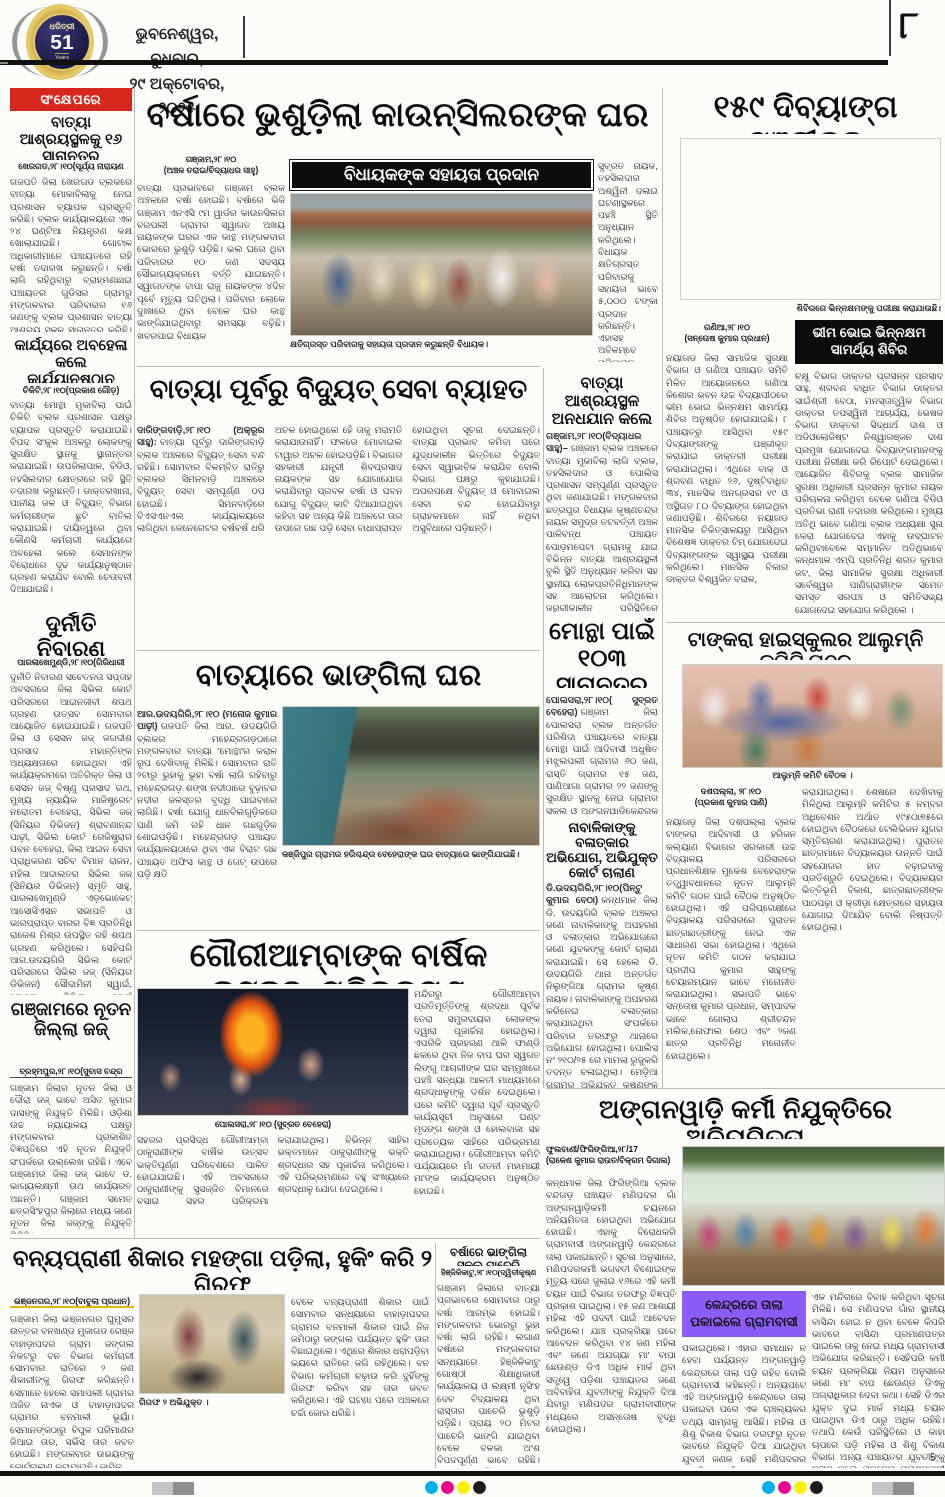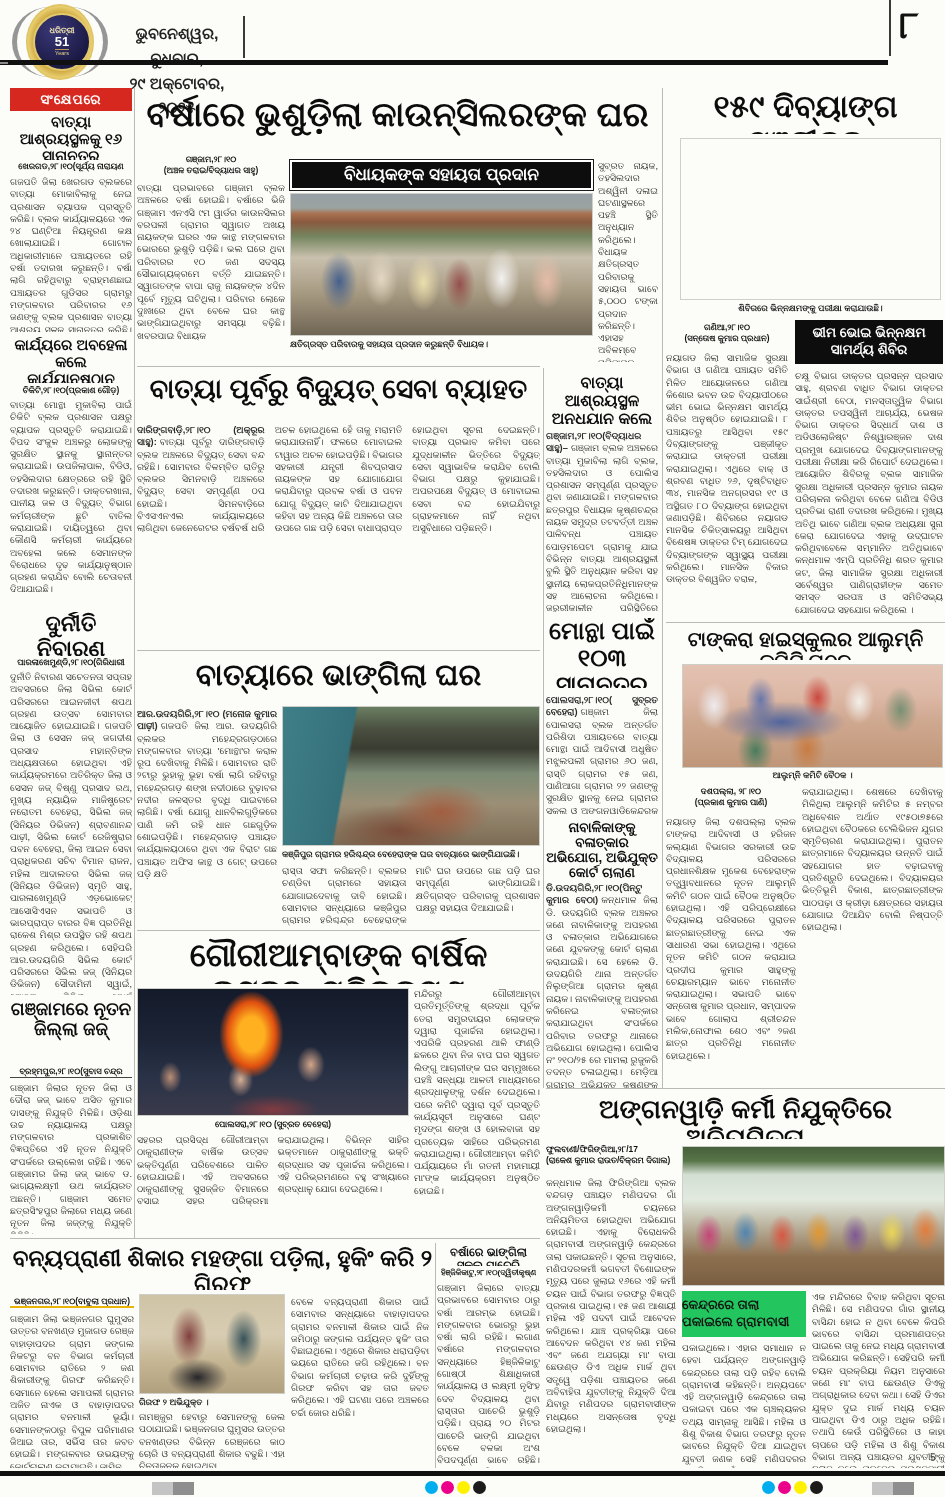--- a/index.html
+++ b/index.html
@@ -11,34 +11,34 @@
   .dl-inline{font-weight:bold;margin-right:3px;}
   .caption{font-size:8.6px;font-weight:bold;color:#1d1d1d;overflow:hidden;line-height:1.25;}
   .c2{column-count:2;column-gap:9px;}
   .c3{column-count:3;column-gap:10px;}
   .vrule{width:1px;background:#b9b9b5;}
   .hrule{height:1px;background:#b9b9b5;}
   .thickrule{background:#111;}
   .photo{overflow:hidden;border:1px solid #cfcfc9;}
   .banner-black{background:#0d0d0d;color:#fff;font-weight:bold;text-align:center;border:2px solid #fff;outline:1.5px solid #1a1a1a;display:flex;align-items:center;justify-content:center;overflow:hidden;}
   .box-black{background:#0d0d0d;color:#fff;font-weight:bold;text-align:center;display:flex;align-items:center;justify-content:center;line-height:1.25;overflow:hidden;}
-  .box-gray{background:#22c55e;color:#111;font-weight:bold;text-align:left;display:flex;align-items:center;justify-content:center;line-height:1.3;overflow:hidden;font-family:Liberation Serif, serif;}
+  .box-gray{background:#8b5cf6;color:#111;font-weight:bold;text-align:center;display:flex;align-items:center;justify-content:center;line-height:1.3;overflow:hidden;}
   .red-banner{background:#d6281e;color:#fff;font-weight:bold;text-align:center;display:flex;align-items:center;justify-content:center;font-size:13.5px;letter-spacing:1px;}
   
   .badge{left:14px;top:4px;width:92px;height:78px;}
   .badge .arc{position:absolute;top:3px;width:70px;height:70px;border-radius:50%;}
   .badge .arc.l{left:-2px;border-left:5px solid #969696;}
   .badge .arc.r{right:-2px;border-right:5px solid #969696;}
   .badge .wreath{position:absolute;left:12px;top:0;width:68px;height:76px;border-radius:50%;
      background:radial-gradient(ellipse at center,transparent 48%,#caa43b 52%,#e8cd6e 66%,#a9861f 88%,#caa43b 100%);}
   .badge .disc{position:absolute;left:19px;top:9px;width:54px;height:54px;border-radius:50%;
      background:radial-gradient(circle at 35% 28%,#3a3876,#1a1944 72%);border:2px solid #e3c96e;
      display:flex;flex-direction:column;align-items:center;justify-content:center;color:#fff;}
   .badge .brand{font-size:8px;color:#f3e7b2;font-weight:bold;line-height:1;}
-  .badge .num{font-size:13px;font-weight:bold;line-height:1.05;}
+  .badge .num{font-size:21px;font-weight:bold;line-height:1.05;}
   .badge .yrs{font-size:5.5px;color:#e8d48a;line-height:1;border-top:1px solid #b9995a;padding-top:1px;}
   .masth-date{font-size:16px;font-weight:bold;text-align:center;line-height:1.55;color:#222;}
   .pgnum{font-size:38px;font-weight:bold;color:#111;}
   
   .ph1{background:
     radial-gradient(ellipse 26px 42px at 16% 62%,rgba(60,90,140,.92),transparent 70%),
     radial-gradient(ellipse 24px 40px at 30% 60%,rgba(232,220,200,.92),transparent 70%),
     radial-gradient(ellipse 24px 40px at 44% 63%,rgba(242,230,178,.88),transparent 70%),
     radial-gradient(ellipse 22px 38px at 56% 64%,rgba(142,62,62,.82),transparent 70%),
     radial-gradient(ellipse 26px 44px at 70% 60%,rgba(248,248,248,.92),transparent 70%),
@@ -152,21 +152,20 @@
     <span class="dl-inline">ଦାରିଙ୍ଗବାଡ଼ି,୨୮।୧୦ (ଅକ୍ରୂର ସାହୁ):</span><span>ବାତ୍ୟା ପୂର୍ବରୁ ଦାରିଙ୍ଗବାଡ଼ି ବ୍ଲକ ଅଞ୍ଚଳରେ ବିଦ୍ୟୁତ୍ ସେବା ବନ୍ଦ ରହିଛି। ସୋମବାର ବିଳମ୍ବିତ ରାତିରୁ ବ୍ଲକର ସିମନବାଡ଼ି ଅଞ୍ଚଳରେ ବିଦ୍ୟୁତ୍ ସେବା ସମ୍ପୂର୍ଣ୍ଣ ଠପ ହୋଇଛି। ସିମନବାଡ଼ିରେ ବିଏସଏନଏଲ କାର୍ଯ୍ୟାଳୟରେ ଲାଗିଥିବା ଜେନେରେଟର ବର୍ଷବର୍ଷ ଧରି ଅଚଳ ହୋଇଥିଲେ ହେଁ ତାକୁ ମରାମତି କରାଯାଉନାହିଁ। ଫଳରେ ମୋବାଇଲ ଟାୱାର ଅଚଳ ହୋଇପଡ଼ିଛି। ବିଭାଗର ସହକାରୀ ଯନ୍ତ୍ରୀ ଶିବପ୍ରସାଦ ନାୟକଙ୍କ ସହ ଯୋଗାଯୋଗ କରାଯିବାରୁ ପ୍ରବଳ ବର୍ଷା ଓ ପବନ ଯୋଗୁ ବିଦ୍ୟୁତ୍ କାଟି ଦିଆଯାଇଥିବା କହିବା ସହ ଅନ୍ୟ କିଛି ଅଞ୍ଚଳରେ ତାର ଉପରେ ଗଛ ପଡ଼ି ସେବା ବାଧାପ୍ରାପ୍ତ ହୋଇଥିବା ସୂଚନା ଦେଇଛନ୍ତି। ବାତ୍ୟା ପ୍ରଭାବ କମିବା ପରେ ଯୁଦ୍ଧକାଳୀନ ଭିତ୍ତିରେ ବିଦ୍ୟୁତ୍ ସେବା ସ୍ୱାଭାବିକ କରାଯିବ ବୋଲି ବିଭାଗ ପକ୍ଷରୁ କୁହାଯାଇଛି। ଅପରପକ୍ଷେ ବିଦ୍ୟୁତ୍ ଓ ମୋବାଇଲ ସେବା ବନ୍ଦ ହୋଇଯିବାରୁ ଗ୍ରାହକମାନେ ନାହିଁ ନଥିବା ଅସୁବିଧାରେ ପଡ଼ିଛନ୍ତି।</span>
   </div>
 
   <div class="abs hrule" style="left:137px;top:650px;width:403px;"></div>
   <div class="abs hl" style="left:137px;top:658px;width:403px;height:44px;font-size:30px;">ବାତ୍ୟାରେ ଭାଙ୍ଗିଲା ଘର</div>
   <div class="abs body-txt" style="left:137px;top:708px;width:140px;height:222px;">
     <span class="dl-inline">ଆର.ଉଦୟଗିରି,୨୮।୧୦ (ମନୋଜ କୁମାର ପାଢ଼ୀ)</span><span>ଗଜପତି ଜିଲା ଆର. ଉଦୟଗିରି ବ୍ଲକର ମହେନ୍ଦ୍ରଗଡ଼ଠାରେ ମଙ୍ଗଳବାର ବାତ୍ୟା 'ମୋନ୍ଥା'ର କରାଳ ରୂପ ଦେଖିବାକୁ ମିଳିଛି। ସୋମବାର ରାତି ୨ଟାରୁ ଭୁହାକୁ ଭୁହା ବର୍ଷା ଲାଗି ରହିବାରୁ ମହେନ୍ଦ୍ରଗଡ଼ ଶଙ୍ଖ ନଦୀଠାରେ ବୁଢ଼ାବର ନଦୀର ଜଳସ୍ତର ବୃଦ୍ଧି ପାଇବାରେ ଲାଗିଛି। ବର୍ଷା ଯୋଗୁ ଧାନବିଲଗୁଡ଼ିକରେ ପାଣି ଜମି ରହି ଧାନ ଗଛଗୁଡ଼ିକ ଶୋଇପଡ଼ିଛି। ମହେନ୍ଦ୍ରଗଡ଼ ପଞ୍ଚାୟତ କାର୍ଯ୍ୟାଳୟଠାରେ ଥିବା ଏକ ବିରାଟ ଗଛ ପଞ୍ଚାୟତ ଅଫିସ କାନ୍ଥ ଓ ଗେଟ୍ ଉପରେ ପଡ଼ି କ୍ଷତି</span>
   </div>
   <div class="abs photo ph3" style="left:282px;top:706px;width:258px;height:140px;"></div>
   <div class="abs caption" style="left:282px;top:849px;width:258px;height:12px;">କଞ୍ଜିପୁର ଗ୍ରାମର ହରିଶ୍ଚନ୍ଦ୍ର ବେହେରାଙ୍କ ଘର ବାତ୍ୟାରେ ଭାଙ୍ଗିଯାଇଛି।</div>
-  <div class="abs body-txt c2" style="left:282px;top:865px;width:258px;height:62px;">ରାସ୍ତା ସଫା କରିଛନ୍ତି। ବ୍ଲକର ଚଣ୍ଡିବା ଗ୍ରାମରେ ସହାୟତା ଯୋଗାଇଦେବାକୁ ଦାବି ହୋଇଛି। ସୋମବାର ସନ୍ଧ୍ୟାରେ କଞ୍ଜିପୁର ଗ୍ରାମର ହରିଶ୍ଚନ୍ଦ୍ର ବେହେରାଙ୍କ ମାଟି ଘର ଉପରେ ଗଛ ପଡ଼ି ଘର ସମ୍ପୂର୍ଣ୍ଣ ଭାଙ୍ଗିଯାଇଛି। କ୍ଷତିଗ୍ରସ୍ତ ପରିବାରକୁ ପ୍ରଶାସନ ପକ୍ଷରୁ ସହାୟତା ଦିଆଯାଇଛି।</div>
 
   <div class="abs hrule" style="left:137px;top:930px;width:403px;"></div>
   <div class="abs hl" style="left:137px;top:938px;width:403px;height:46px;font-size:32px;">ଗୌରୀଆମ୍ବାଙ୍କ ବାର୍ଷିକ ଉସ୍ତବ, ପରିଭ୍ରମଣ</div>
   <div class="abs photo ph5" style="left:137px;top:988px;width:272px;height:128px;"></div>
   <div class="abs dl" style="left:137px;top:1119px;width:272px;height:12px;">ପୋଲସରା,୨୮।୧୦ (ସୁବ୍ରତ ବେହେରା)</div>
   <div class="abs body-txt c2" style="left:137px;top:1134px;width:272px;height:100px;">ସହରର ପ୍ରସିଦ୍ଧ ଗୌରୀଆମ୍ବା ଠାକୁରାଣୀଙ୍କ ବାର୍ଷିକ ଉତ୍ସବ ଭକ୍ତିପୂର୍ଣ୍ଣ ପରିବେଶରେ ପାଳିତ ହୋଇଯାଇଛି। ଏହି ଅବସରରେ ଠାକୁରାଣୀଙ୍କୁ ସୁସଜ୍ଜିତ ବିମାନରେ ବସାଇ ସହର ପରିକ୍ରମା କରାଯାଇଥିଲା। ବିଭିନ୍ନ ସାହିର ଭକ୍ତମାନେ ଠାକୁରାଣୀଙ୍କୁ ଭକ୍ତି ଶ୍ରଦ୍ଧାର ସହ ପୂଜାର୍ଚ୍ଚନା କରିଥିଲେ। ଏହି ପରିଭ୍ରମଣରେ ବହୁ ସଂଖ୍ୟାରେ ଶ୍ରଦ୍ଧାଳୁ ଯୋଗ ଦେଇଥିଲେ।</div>
   <div class="abs body-txt" style="left:414px;top:988px;width:126px;height:246px;">ମନ୍ଦିରରୁ ଗୌରୀଆମ୍ବା ପ୍ରତିମୂର୍ତ୍ତିଙ୍କୁ ଶ୍ରଦ୍ଧା ପୂର୍ବକ ତେରା ସମ୍ପ୍ରଦାୟର ଲୋକଙ୍କ ଦ୍ୱାରା ପୂଜାର୍ଚ୍ଚନା ହୋଇଥିଲା। ଏପରିକି ପ୍ରହରଣ ଥାଳି ଫାଣ୍ଡି ଛକରେ ଥିବା ନିଜ ବାପ ଘର ସ୍ୱଗତ ଲିଙ୍ଗୁ ଆଚାରୀଙ୍କ ଘର ସମ୍ମୁଖରେ ପହଞ୍ଚି ସନ୍ଧ୍ୟା ଆଳତୀ ମାଧ୍ୟମରେ ଶ୍ରଦ୍ଧାଳୁଙ୍କୁ ଦର୍ଶନ ଦେଇଥିଲେ। ପରେ କମିଟି ଦ୍ୱାରା ପୂର୍ବ ପ୍ରସ୍ତୁତି କାର୍ଯ୍ୟସୂଚୀ ଅନୁସାରେ ଘଣ୍ଟ ମୃଦଙ୍ଗ ଶଙ୍ଖ ଓ ହୋଲବାଜା ସହ ପ୍ରତ୍ୟେକ ସାହିରେ ପରିଭ୍ରମଣ କରାଯାଇଥିଲା। ଗୌରୀଆମ୍ବା କମିଟି ପର୍ଯ୍ୟାୟରେ ମାଁ ରତନୀ ମହାମାୟୀ ମା'ଙ୍କ କାର୍ଯ୍ୟକ୍ରମ ଅନୁଷ୍ଠିତ ହୋଇଛି।</div>
 
   <div class="abs hl" style="left:546px;top:374px;width:112px;height:50px;font-size:16px;">ବାତ୍ୟା ଆଶ୍ରୟସ୍ଥଳ ଅନୁଧ୍ୟାନ କଲେ ବିଧାୟକ</div>
   <div class="abs body-txt" style="left:546px;top:430px;width:112px;height:182px;">
@@ -176,21 +175,21 @@
   <div class="abs body-txt" style="left:546px;top:694px;width:112px;height:120px;">
     <span class="dl-inline">ପୋଲସରା,୨୮।୧୦( ସୁବ୍ରତ ବେହେରା)</span><span>ଗଞ୍ଜାମ ଜିଲା ପୋଲସରା ବ୍ଲକ ଅନ୍ତର୍ଗତ ପରିଶିଦା ପଞ୍ଚାୟତରେ ବାତ୍ୟା ମୋନ୍ଥା ପାଇଁ ଆଦିବାସୀ ଅଧୁଷିତ ମଝୁଲପଲୀ ଗ୍ରାମର ୬୦ ଜଣ, ରାସ୍ତି ଗ୍ରାମର ୧୫ ଜଣ, ପାଣିଆଗା ଗ୍ରାମର ୨୨ ଜଣଙ୍କୁ ସୁରକ୍ଷିତ ସ୍ଥାନକୁ ନେଇ ଗ୍ରାମର ସ୍କୁଲ ଓ ଅଙ୍ଗନୱାଡ଼ିକେନ୍ଦ୍ରକୁ ସ୍ଥାନାନ୍ତର କରିଛନ୍ତି। ସେମାନଙ୍କୁ ଶୁଖିଲା ଖାଦ୍ୟ ସହ ରନ୍ଧା ଖାଦ୍ୟ ପ୍ରଦାନ କରାଯାଇଛି।</span>
   </div>
   <div class="abs hl" style="left:546px;top:820px;width:112px;height:58px;font-size:13.5px;">ନାବାଳିକାଙ୍କୁ ବଳାତ୍କାର ଅଭିଯୋଗ, ଅଭିଯୁକ୍ତ କୋର୍ଟ ଚାଲାଣ</div>
   <div class="abs body-txt" style="left:546px;top:882px;width:112px;height:206px;">
     <span class="dl-inline">ଡି.ଉଦୟଗିରି,୨୮।୧୦(ପିନ୍ଟୁ କୁମାର ବେଠା)</span><span>କନ୍ଧମାଳ ଜିଲା ଡି. ଉଦୟଗିରି ବ୍ଲକ ଅଞ୍ଚଳର ଜଣେ ନାବାଳିକାଙ୍କୁ ଅପହରଣ ଓ ବଳାତ୍କାର ଅଭିଯୋଗରେ ଜଣେ ଯୁବକଙ୍କୁ କୋର୍ଟ ଚାଲାଣ କରାଯାଇଛି। ସେ ହେଲେ ଡି. ଉଦୟଗିରି ଥାନା ଅନ୍ତର୍ଗତ ନିଲୁଙ୍ଗିଆ ଗ୍ରାମର କୃଷ୍ଣ ନାୟକ। ନାବାଳିକାଙ୍କୁ ଅପହରଣ କରିନେଇ ବଳାତ୍କାର କରାଯାଇଥିବା ସଂପର୍କରେ ପରିବାର ତରଫରୁ ଥାନାରେ ଅଭିଯୋଗ ହୋଇଥିଲା। ପୋଲିସ ନଂ ୨୧୦/୨୫ ରେ ମାମଲା ରୁଜୁକରି ତଦନ୍ତ ଚଳାଇଥିଲା। ମେଡ଼ିଆ ଗ୍ରାମରୁ ଅଭିଯୁକ୍ତ କୃଷ୍ଣଙ୍କୁ କାବୁ କରିବା ସହ ନାବାଳିକାଙ୍କୁ ଉଦ୍ଧାର କରିଛି। ଘଟଣାର ଅଧିକ ତଦନ୍ତ ଚାଲିଥିବା ଆଇଆଇସି ବିଜୟ କୁମାର ସ୍ୱାଇଁ କହିଛନ୍ତି।</span>
   </div>
 
   <div class="abs hl" style="left:666px;top:90px;width:279px;height:44px;font-size:31px;">୧୫୯ ଦିବ୍ୟାଙ୍ଗ ପଞ୍ଜୀକୃତ</div>
   <div class="abs photo ph2" style="left:680px;top:138px;width:261px;height:162px;"></div>
-  <div class="abs caption" style="left:680px;top:303px;width:261px;height:12px;text-align:center;">ଶିବିରରେ ଭିନ୍ନକ୍ଷମଙ୍କୁ ପରୀକ୍ଷା କରାଯାଉଛି।</div>
+  <div class="abs caption" style="left:680px;top:303px;width:261px;height:12px;text-align:right;">ଶିବିରରେ ଭିନ୍ନକ୍ଷମଙ୍କୁ ପରୀକ୍ଷା କରାଯାଉଛି।</div>
   <div class="abs dl" style="left:666px;top:322px;width:122px;height:26px;">
     <div>ଗଣିଆ,୨୮।୧୦</div>
     <div>(ସନ୍ତୋଷ କୁମାର ପ୍ରଧାନ)</div>
   </div>
   <div class="abs body-txt" style="left:666px;top:352px;width:122px;height:268px;">ନୟାଗଡ ଜିଲା ସାମାଜିକ ସୁରକ୍ଷା ବିଭାଗ ଓ ଗଣିଆ ପଞ୍ଚାୟତ ସମିତି ମିଳିତ ଆୟୋଜନରେ ଗଣିଆ କିଶୋର ଭବନ ଉଚ୍ଚ ବିଦ୍ୟାପୀଠରେ ଭୀମ ଭୋଇ ଭିନ୍ନକ୍ଷମ ସାମର୍ଥ୍ୟ ଶିବିର ଅନୁଷ୍ଠିତ ହୋଇଯାଇଛି। ୮ ପଞ୍ଚାୟତରୁ ଆସିଥିବା ୧୫୯ ଦିବ୍ୟାଙ୍ଗଙ୍କୁ ପଞ୍ଜୀକୃତ କରାଯାଇ ଡାକ୍ତରୀ ପରୀକ୍ଷା କରାଯାଇଥିଲା। ଏଥିରେ ବାକ୍ ଓ ଶ୍ରବଣ ବାଧିତ ୨୬, ଦୃଷ୍ଟିବାଧିତ ୩୪, ମାନସିକ ଅନଗ୍ରସର ୧୯ ଓ ଅସ୍ଥିଗତ ୮୦ ଦିବ୍ୟାଙ୍ଗ ହୋଇଥିବା ଜଣାପଡ଼ିଛି। ଶିବିରରେ ନୟାଗଡ ମାନସିକ ଚିକିତ୍ସାଳୟରୁ ଆସିଥିବା ବିଶେଷଜ୍ଞ ଡାକ୍ତର ଟିମ୍ ଯୋଗଦେଇ ଦିବ୍ୟାଙ୍ଗଙ୍କ ସ୍ୱାସ୍ଥ୍ୟ ପରୀକ୍ଷା କରିଥିଲେ। ମାନସିକ ବିକାର ଡାକ୍ତର ବିଶ୍ୱଜିତ ବରାଳ,</div>
   <div class="abs box-black" style="left:795px;top:320px;width:148px;height:44px;font-size:13.5px;">ଭୀମ ଭୋଇ ଭିନ୍ନକ୍ଷମ ସାମର୍ଥ୍ୟ ଶିବିର</div>
   <div class="abs body-txt" style="left:795px;top:370px;width:148px;height:250px;">ଚକ୍ଷୁ ବିଭାଗ ଡାକ୍ତର ପ୍ରସନ୍ନ ପ୍ରସାଦ ସାହୁ, ଶ୍ରବଣ ବାଧିତ ବିଭାଗ ଡାକ୍ତର ସାଇଁଶ୍ରୀ ବେଠା, ମନସ୍ତାତ୍ତ୍ୱିକ ବିଭାଗ ଡାକ୍ତର ତପସ୍ୱିନୀ ଆଚାର୍ଯ୍ୟ, ଭେଷଜ ବିଭାଗ ଡାକ୍ତର ସିଦ୍ଧାର୍ଥ ଦାଶ ଓ ଅଡିଓଲୋଜିଷ୍ଟ ନିଶ୍ୱାରଞ୍ଜନ ଦାଶ ପ୍ରମୁଖ ଯୋଗଦେଇ ଦିବ୍ୟାଙ୍ଗମାନଙ୍କୁ ପରୀକ୍ଷା ନିରୀକ୍ଷା କରି ରିପୋର୍ଟ ଦେଇଥିଲେ। ଆୟୋଜିତ ଶିବିରକୁ ବ୍ଲକ ସାମାଜିକ ସୁରକ୍ଷା ଅଧିକାରୀ ପ୍ରସନ୍ନ କୁମାର ନାୟକ ପରିଚାଳନା କରିଥିବା ବେଳେ ଗଣିଆ ବିଡିଓ ପ୍ରତିଭା ରାଣୀ ତଦାରଖ କରିଥିଲେ। ମୁଖ୍ୟ ଅତିଥି ଭାବେ ଗଣିଆ ବ୍ଲକ ଅଧ୍ୟକ୍ଷା ସୁନା କେରା ଯୋଗଦେଇ ଏହାକୁ ଉଦ୍‌ଘାଟନ କରିଥିବାବେଳେ ସମ୍ମାନିତ ଅତିଥିଭାବେ କନ୍ଧମାଳ ଏମ୍‌ପି ପ୍ରତିନିଧି ଶରତ କୁମାର ଜଟ, ଜିଲା ସାମାଜିକ ସୁରକ୍ଷା ଅଧିକାରୀ ସର୍ବେଶ୍ୱର ପାଣିଗ୍ରାହୀଙ୍କ ସମେତ ସମସ୍ତ ସରପଞ୍ଚ ଓ ସମିତିସଭ୍ୟ ଯୋଗଦେଇ ସହଯୋଗ କରିଥିଲେ ।</div>
 
   <div class="abs hrule" style="left:666px;top:622px;width:279px;"></div>
   <div class="abs hl" style="left:666px;top:628px;width:279px;height:32px;font-size:20px;">ଟାଙ୍କରା ହାଇସ୍କୁଲର ଆଲୁମ୍ନି କମିଟି ଗଠନ</div>
@@ -214,21 +213,20 @@
   <div class="abs box-gray" style="left:682px;top:1291px;width:124px;height:46px;font-size:13px;">କେନ୍ଦ୍ରରେ ତାଲା ପକାଇଲେ ଗ୍ରାମବାସୀ</div>
   <div class="abs body-txt" style="left:682px;top:1342px;width:124px;height:126px;">ପକାଇଥିଲେ। ଏହାର ସମାଧାନ ନ ହେବା ପର୍ଯ୍ୟନ୍ତ ଅଙ୍ଗନୱାଡ଼ି କେନ୍ଦ୍ରରେ ତାଲା ପଡ଼ି ରହିବ ବୋଲି ଗ୍ରାମବାସୀ କହିଛନ୍ତି। ଅନ୍ୟପଟେ ଏହି ଅଙ୍ଗନୱାଡ଼ି କେନ୍ଦ୍ରରେ ତାଲା ପକାଇବା ପରେ ଏକ ଚାଞ୍ଚଲ୍ୟକର ତଥ୍ୟ ସାମ୍ନାକୁ ଆସିଛି। ମହିଳା ଓ ଶିଶୁ ବିକାଶ ବିଭାଗ ତରଫରୁ ନୂତନ ଭାବରେ ନିଯୁକ୍ତି ଦିଆ ଯାଇଥିବା ଯୁବତୀ ଜଣକ ସେହି ମଣିପଦରର ଶାନ୍ତିନଗର ଗାଁର ଜଣେ ଯୁବକଙ୍କୁ ସ୍ଥାନୀୟ</div>
   <div class="abs body-txt" style="left:812px;top:1291px;width:133px;height:177px;">ଏକ ମନ୍ଦିରରେ ବିବାହ କରିଥିବା ସୂଚନା ମିଳିଛି। ସେ ମଣିପଦର ଗାଁର ସ୍ଥାନୀୟ ବାସିନ୍ଦା ହୋଇ ନ ଥିବା ବେଳେ କିପରି ଭାବରେ ବାସିନ୍ଦା ପ୍ରମାଣପତ୍ର ପାଇଲେ ତାକୁ ନେଇ ମଧ୍ୟ ଗ୍ରାମବାସୀ ଅଭିଯୋଗ କରିଛନ୍ତି। ସେହିପରି କର୍ମୀ ଚୟନ ପ୍ରକ୍ରିୟା ନିୟମ ଅନୁସାରେ ଜଣେ ମା' ବାପ ଛେଉଣ୍ଡ ଡିଏକୁ ଅଗ୍ରାଧିକାର ଦେବା କଥା। ସେହି ଡିଏର ଯୁକ୍ତ ଦୁଇ ମାର୍କ ମଧ୍ୟ ଚୟନ ପାଇଥିବା ଡିଏ ଠାରୁ ଅଧିକ ରହିଛି। ତଥାପି କେଉଁ ପରିସ୍ଥିତିରେ ଓ କାହା ଚାପରେ ପଡ଼ି ମହିଳା ଓ ଶିଶୁ ବିକାଶ ବିଭାଗ ଅନ୍ୟ ପଞ୍ଚାୟତର ଯୁବତୀଙ୍କୁ ଚୟନ କଲେ ତାକୁନେଇ ପ୍ରଶ୍ନବାଚୀ ସୃଷ୍ଟି ହୋଇଛି।</div>
 
   <div class="abs hrule" style="left:10px;top:1238px;width:530px;"></div>
   <div class="abs hl" style="left:10px;top:1246px;width:425px;height:44px;font-size:23px;">ବନ୍ୟପ୍ରାଣୀ ଶିକାର ମହଙ୍ଗା ପଡ଼ିଲା, ହୁକିଂ କରି ୨ ଗିରଫ</div>
   <div class="abs dl" style="left:10px;top:1296px;width:124px;height:12px;border-bottom:2px solid #eab308;">ଭଞ୍ଜନଗର,୨୮।୧୦(ବାବୁଲା ପ୍ରଧାନ)</div>
   <div class="abs body-txt" style="left:10px;top:1313px;width:124px;height:155px;">ଗଞ୍ଜାମ ଜିଲା ଭଞ୍ଜନଗର ଘୁମୁସର ଉତ୍ତର ବନଖଣ୍ଡ ମୁଜାଗଡ ରେଞ୍ଜ ବାହାଡ଼ାପଦର ଗ୍ରାମ ଜଙ୍ଗଲ ନିକଟରୁ ବନ ବିଭାଗ କର୍ମଚାରୀ ସୋମବାର ରାତିରେ ୨ ଜଣ ଶିକାରୀଙ୍କୁ ଗିରଫ କରିଛନ୍ତି। ସେମାନେ ହେଲେ ସମାପଲୀ ଗ୍ରାମର ଅଜିତ ନାଏକ ଓ ବାହାଡ଼ାପଦର ଗ୍ରାମର ବନମାଳୀ ଭୂୟାଁ। ସେମାନଙ୍କଠାରୁ ବିପୁଳ ପରିମାଣର ଜିଆଇ ତାର, ସର୍ଭିସ ତାର ଜବତ ହୋଇଛି। ମଙ୍ଗଳବାର ଉଭୟଙ୍କୁ କୋର୍ଟଚାଲାଣ କରାଯାଇଛି। ଜାମିନ</div>
   <div class="abs photo ph7" style="left:139px;top:1294px;width:146px;height:100px;"></div>
   <div class="abs caption" style="left:139px;top:1397px;width:146px;height:11px;">ଗିରଫ ୨ ଅଭିଯୁକ୍ତ ।</div>
-  <div class="abs body-txt" style="left:139px;top:1411px;width:146px;height:57px;">ନାମଞ୍ଜୁର ହେବାରୁ ସେମାନଙ୍କୁ ଜେଲ ପଠାଯାଇଛି। ଭଞ୍ଜନଗର ଘୁମୁସର ଉତ୍ତର ବନଖଣ୍ଡର ବିଭିନ୍ନ ରେଞ୍ଜରେ କାଠ ଚୋରି ଓ ବନ୍ୟପ୍ରାଣୀ ଶିକାର ବଢୁଛି। ଏହା ଚିନ୍ତାଜନକ ହୋଇଥିବା</div>
   <div class="abs body-txt" style="left:291px;top:1296px;width:138px;height:172px;">ବେଳେ ବନ୍ୟପ୍ରାଣୀ ଶିକାର ପାଇଁ ସୋମବାର ସନ୍ଧ୍ୟାରେ ବାହାଡ଼ାପଦର ଗ୍ରାମର ବନମାଳୀ ଶିକାର ପାଇଁ ନିଜ ଜମିଠାରୁ ଜଙ୍ଗଲ ପର୍ଯ୍ୟନ୍ତ ହୁକିଂ ତାର ବିଛାଇଥିଲେ। ଏଥିରେ ଶିକାର ଧରାପଡ଼ିବା ଭୟରେ ରାତିରେ ଜଗି ରହିଥିଲେ। ବନ ବିଭାଗ କର୍ମଚାରୀ ଚଢ଼ାଉ କରି ଦୁହିଁଙ୍କୁ ଗିରଫ କରିବା ସହ ତାର ଜବତ କରିଥିଲେ। ଏହି ଘଟଣା ପରେ ଅଞ୍ଚଳରେ ଚର୍ଚ୍ଚା ଜୋର ଧରିଛି।</div>
 
   <div class="abs hl" style="left:437px;top:1246px;width:103px;height:20px;font-size:11.5px;">ବର୍ଷାରେ ଭାଙ୍ଗିଲା ସ୍କୁଲ ପାଚେରି</div>
   <div class="abs dl" style="left:437px;top:1268px;width:103px;height:11px;font-size:7.8px;">ହିଞ୍ଜିଳିକାଟୁ,୨୮।୧୦(ଦ୍ୱିତୀକୃଷ୍ଣ ପଣ୍ଡା)</div>
   <div class="abs body-txt" style="left:437px;top:1282px;width:103px;height:186px;">ଗଞ୍ଜାମ ଜିଲାରେ ବାତ୍ୟା ପ୍ରଭାବରେ ସୋମବାର ଠାରୁ ବର୍ଷା ଆରମ୍ଭ ହୋଇଛି। ମଙ୍ଗଳବାର ଭୋରରୁ ଭୁହା ବର୍ଷା ଲାଗି ରହିଛି। ଲଗାଣ ବର୍ଷାରେ ମଙ୍ଗଳବାର ସନ୍ଧ୍ୟାରେ ହିଞ୍ଜିଳିକାଟୁ ଗୋଷ୍ଠୀ ଶିକ୍ଷାଧିକାରୀ କାର୍ଯ୍ୟାଳୟ ଓ ଲକ୍ଷ୍ମୀ ନୃସିଂହ ଦେବ ବିଦ୍ୟାଳୟ ଥିବା ରାସ୍ତାର ପାଚେରି ଭୁଶୁଡ଼ି ପଡ଼ିଛି। ପ୍ରାୟ ୨୦ ମିଟର ପାଚେରି ଭାଙ୍ଗି ଯାଇଥିବା ବେଳେ ବଳକା ଅଂଶ ବିପଦପୂର୍ଣ୍ଣ ଭାବେ ରହିଛି। ତେବେ ପାଚେରି ରାସ୍ତା ଦେଇ ପାହାଡ଼ ରାସ୍ତା ଗଡ଼ ଯିବାକୁ ରାସ୍ତା ଥିବାରୁ ଲୋକଙ୍କ ଚଳପ୍ରଚଳ ରହୁଛି। ଅନ୍ୟ ପକ୍ଷରେ ବିପଦପୂର୍ଣ୍ଣ ସ୍ଥାନ ଗୁଡ଼ିକୁ ଏହି ସମୟରେ ନ ଯିବାକୁ ପ୍ରଶାସନ ବାରଣ କରିଛି।</div>
 
   <div class="abs vrule" style="left:134px;top:88px;height:1150px;"></div>
   <div class="abs vrule" style="left:662px;top:88px;height:1000px;"></div>
   <div class="abs vrule" style="left:543px;top:368px;height:720px;"></div>
   <div class="abs vrule" style="left:435px;top:1243px;height:225px;"></div>

